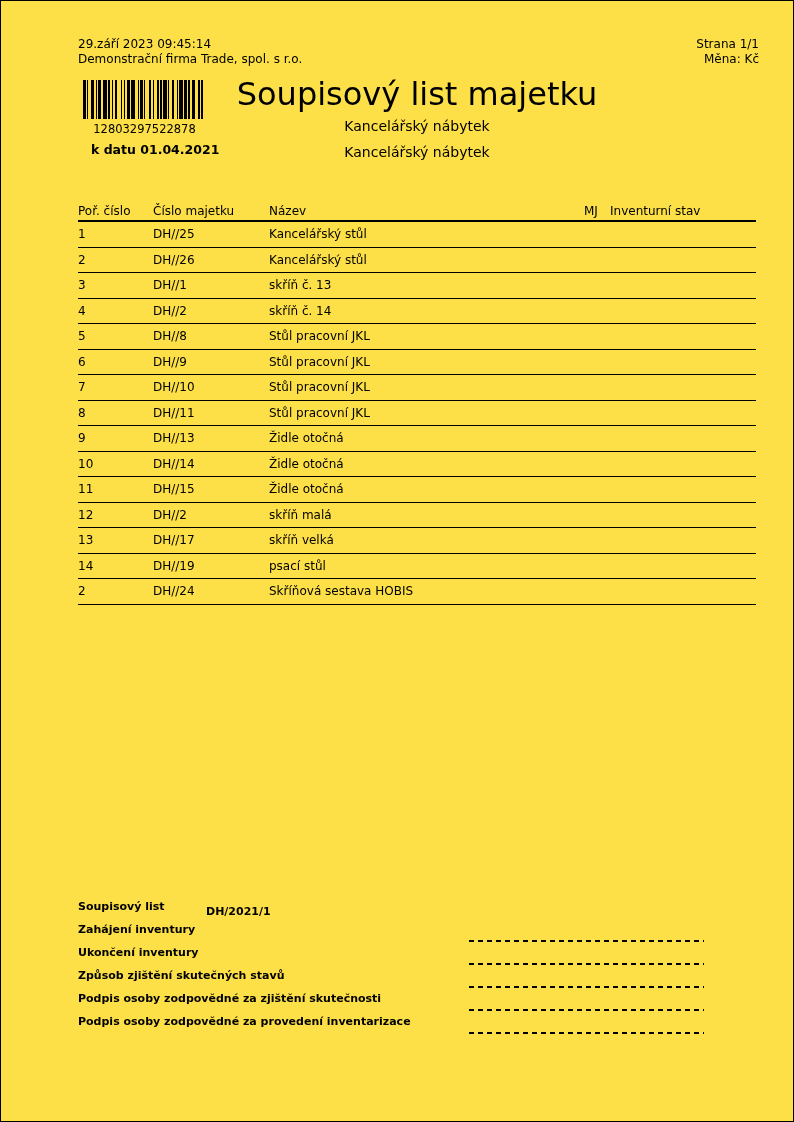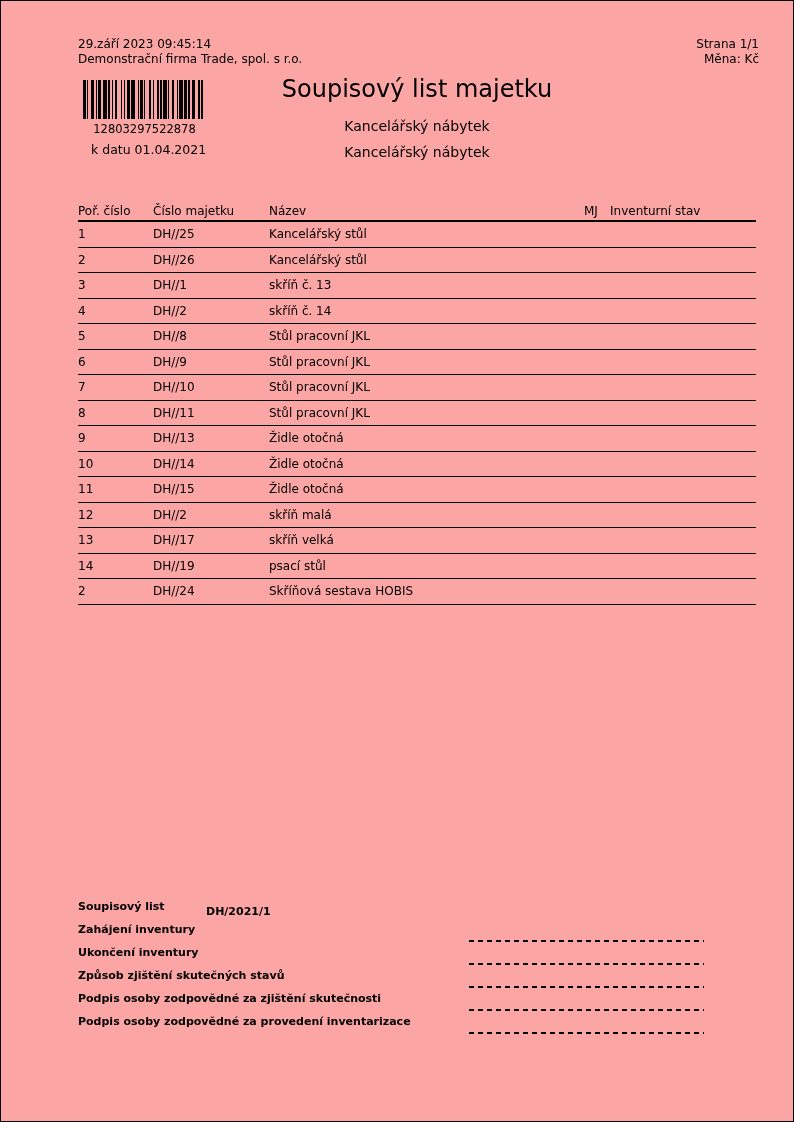--- a/index.html
+++ b/index.html
@@ -1,35 +1,35 @@
 <!DOCTYPE html>
 <html><head>
 <meta charset="utf-8">
 <style>
   html,body { margin:0; padding:0; background:#ffffff; }
   .page {
     position:relative;
     width:794px; height:1122px;
     box-sizing:border-box;
-    background:#fca5a5;
+    background:#fde047;
     border:1px solid #000;
     font-family:"DejaVu Sans","Liberation Sans",sans-serif;
     color:#000;
     overflow:hidden;
   }
   .hdr-left  { position:absolute; left:77px;  top:36px; font-size:12px; line-height:15px; }
   .hdr-right { position:absolute; right:34px; top:36px; font-size:12px; line-height:15px; text-align:right; }
 
-  .doc-title   { position:absolute; left:77px; top:74px;  width:678px; text-align:center; font-size:24px; }
+  .doc-title   { position:absolute; left:77px; top:74px;  width:678px; text-align:center; font-size:32px; }
   .subtitle-1  { position:absolute; left:77px; top:117px; width:678px; text-align:center; font-size:14px; }
   .subtitle-2  { position:absolute; left:77px; top:143px; width:678px; text-align:center; font-size:14px; }
 
   .barcode     { position:absolute; left:82px; top:79px; width:123px; height:39px; }
   .barcode-num { position:absolute; left:70px; top:121px; width:147px; text-align:center; font-size:11.5px; }
-  .kdatu       { position:absolute; left:90px; top:141px; font-size:12.5px; font-weight:normal; }
+  .kdatu       { position:absolute; left:90px; top:141px; font-size:12.5px; font-weight:bold; }
 
   .table { position:absolute; left:77px; top:179px; width:678px; font-size:12px; }
   .thead { display:flex; align-items:flex-end; height:17px; padding-bottom:2px; border-bottom:2px solid #000;margin-top:21px; }
   .trow  { display:flex; align-items:center; height:24.5px; border-bottom:1.5px solid #000; }
   .c1 { width:75px; }
   .c2 { width:116px; }
   .c3 { width:315px; }
   .c4 { width:22px; }
   .c5 { flex:1; padding-left:4px; }
 

